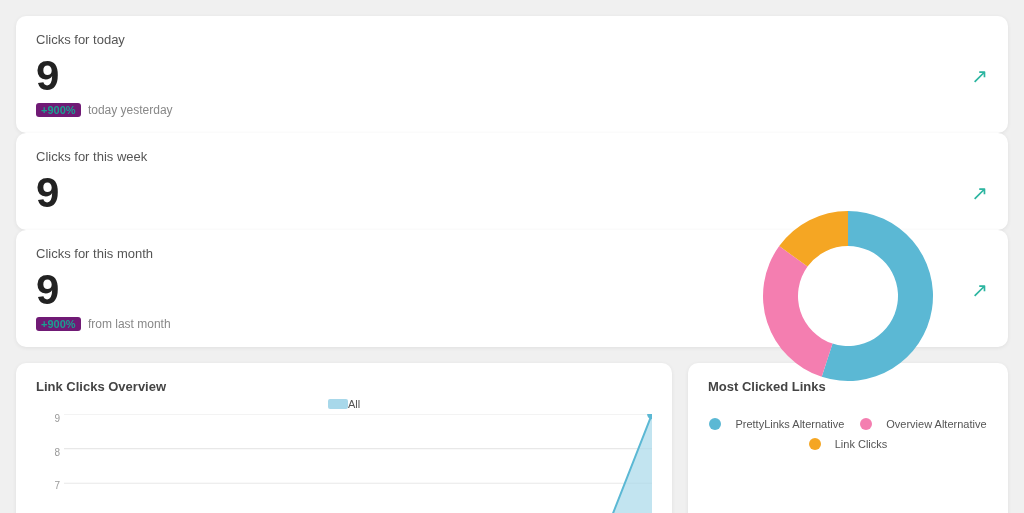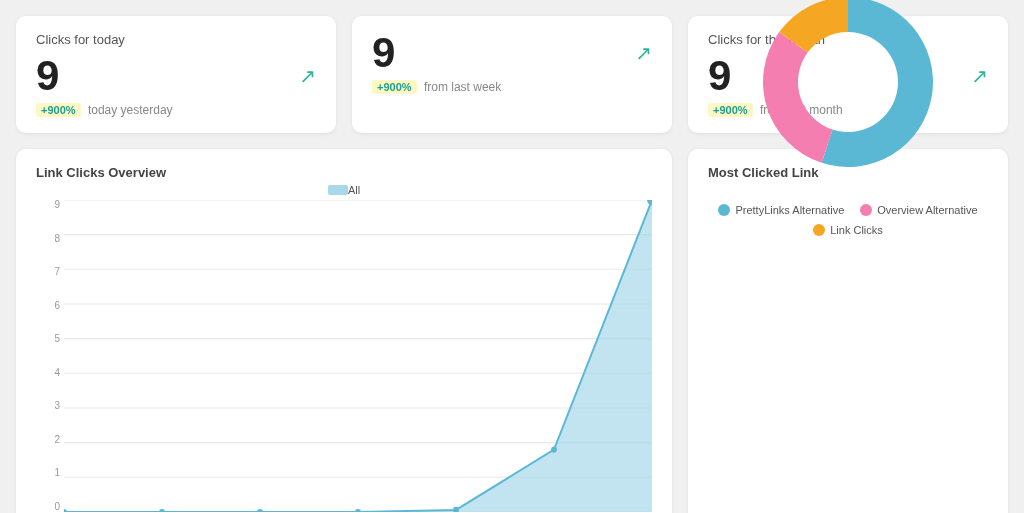--- a/index.html
+++ b/index.html
@@ -6,22 +6,23 @@
     body {
       background: #f0f0f0;
       font-family: -apple-system, BlinkMacSystemFont, 'Segoe UI', Arial, sans-serif;
       padding: 16px;
       min-height: 513px;
       width: 1024px;
     }
 
     .top-cards {
       display: flex;
-      gap: 16px;
+      gap: 0;
       margin-bottom: 16px;
+      flex-direction: column;
     }
 
     .card {
       background: #fff;
       border-radius: 10px;
       padding: 16px 20px;
       box-shadow: 0 1px 4px rgba(0,0,0,0.07);
     }
 
     .stat-card {
@@ -52,21 +53,21 @@
       font-size: 20px;
     }
 
     .stat-card .sub-row {
       margin-top: 6px;
       font-size: 12px;
       color: #888;
     }
 
     .stat-card .pct-badge {
-      background: #fef9c3;
+      background: #701a75;
       color: #1aa090;
       font-weight: 600;
       padding: 1px 5px;
       border-radius: 3px;
       margin-right: 4px;
       font-size: 11px;
     }
 
     .bottom-row {
       display: flex;
@@ -163,21 +164,21 @@
       display: flex;
       flex-direction: row;
       flex-wrap: wrap;
       justify-content: center;
       gap: 8px 16px;
     }
 
     .legend-item {
       display: flex;
       align-items: center;
-      gap: 5px;
+      gap: 14px;
       font-size: 11px;
       color: #555;
     }
 
     .legend-dot {
       width: 12px;
       height: 12px;
       border-radius: 50%;
       flex-shrink: 0;
     }
@@ -192,27 +193,24 @@
     <div class="stat-row">
       <div class="stat-number">9</div>
       <div class="arrow-icon" style="color:#2cb5a0;">↗</div>
     </div>
     <div class="sub-row">
       <span class="pct-badge">+900%</span>
       <span>today yesterday</span>
     </div>
   </div>
     <div class="card stat-card">
+    <div class="card-title">Clicks for this week</div>
     <div class="stat-row">
       <div class="stat-number">9</div>
       <div class="arrow-icon" style="color:#2cb5a0;">↗</div>
-    </div>
-    <div class="sub-row">
-      <span class="pct-badge">+900%</span>
-      <span>from last week</span>
     </div>
   </div>
     <div class="card stat-card">
     <div class="card-title">Clicks for this month</div>
     <div class="stat-row">
       <div class="stat-number">9</div>
       <div class="arrow-icon" style="color:#2cb5a0;">↗</div>
     </div>
     <div class="sub-row">
       <span class="pct-badge">+900%</span>
@@ -266,21 +264,21 @@
           <circle cx="300" cy="300" r="3" fill="#5bb8d4"></circle>
           <circle cx="400" cy="298" r="3" fill="#5bb8d4"></circle>
           <circle cx="500" cy="240" r="3" fill="#5bb8d4"></circle>
           <circle cx="600" cy="0" r="5" fill="#5bb8d4"></circle>
         </svg>
       </div>
     </div>
   </div>
 
   <div class="card donut-card">
-    <div class="card-title">Most Clicked Link</div>
+    <div class="card-title">Most Clicked Links</div>
     <div class="donut-container">
 
       <svg id="donut-svg" width="220" height="210" viewBox="0 0 220 210" style="margin-top:-210px;">
       <path d="M 110 15 A 85 85 0 1 1 83.73355547812943 180.83980388508803 L 94.54915028125261 147.55282581475768 A 50 50 0 1 0 110 50 Z" fill="#5bb8d4"></path>
           <path d="M 83.73355547812943 180.83980388508803 A 85 85 0 0 1 41.23355547812946 50.03825355513979 L 69.54915028125262 70.61073738537635 A 50 50 0 0 0 94.54915028125261 147.55282581475768 Z" fill="#f47eb0"></path>
           <path d="M 41.23355547812946 50.03825355513979 A 85 85 0 0 1 109.99999999999999 15 L 109.99999999999999 50 A 50 50 0 0 0 69.54915028125262 70.61073738537635 Z" fill="#f5a623"></path>
         </svg>
       <div class="donut-legend" id="donut-legend">
           <div class="legend-item">
     <div class="legend-dot" style="background:#5bb8d4;"></div>

